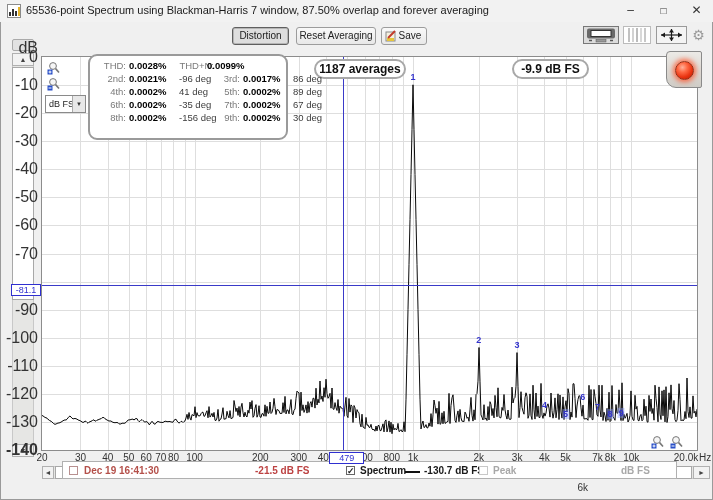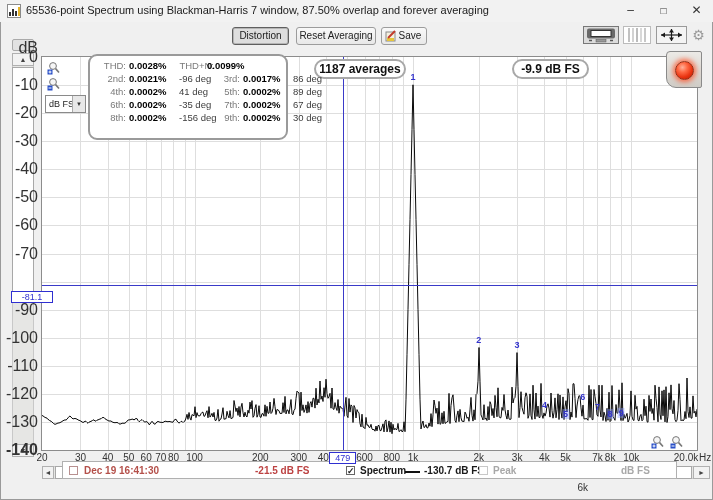--- a/index.html
+++ b/index.html
@@ -140,21 +140,21 @@
       <div class="abs ylab" style="top: 191.357px;">-50</div>
       <div class="abs ylab" style="top: 219.429px;">-60</div>
       <div class="abs ylab" style="top: 247.5px;">-70</div>
       <div class="abs ylab" style="top: 303.643px;">-90</div>
       <div class="abs ylab" style="top: 331.714px;">-100</div>
       <div class="abs ylab" style="top: 359.786px;">-110</div>
       <div class="abs ylab" style="top: 387.857px;">-120</div>
       <div class="abs ylab" style="top: 415.929px;">-130</div>
       <div class="abs ylab" style="top: 444px; font-weight: bold;">-140</div>
     </div>
-  <div class="abs cursorbox" id="ycursor" style="left: 11px; width: 42px; top: 291px;">-81.1</div>
+  <div class="abs cursorbox" id="ycursor" style="left: 11px; width: 30px; top: 284px;">-81.1</div>
 
   <div class="abs plot">
     <svg id="spec-svg" width="655" height="393">
         <line x1="38.5" y1="0" x2="38.5" y2="393" stroke="#dedede" stroke-width="1"></line>
         <line x1="66.5" y1="0" x2="66.5" y2="393" stroke="#dedede" stroke-width="1"></line>
         <line x1="87.5" y1="0" x2="87.5" y2="393" stroke="#dedede" stroke-width="1"></line>
         <line x1="104.5" y1="0" x2="104.5" y2="393" stroke="#dedede" stroke-width="1"></line>
         <line x1="119.5" y1="0" x2="119.5" y2="393" stroke="#dedede" stroke-width="1"></line>
         <line x1="131.5" y1="0" x2="131.5" y2="393" stroke="#dedede" stroke-width="1"></line>
         <line x1="143.5" y1="0" x2="143.5" y2="393" stroke="#dedede" stroke-width="1"></line>
@@ -307,21 +307,21 @@
       <div class="abs xlab" style="left: 517.113px;">3k</div>
       <div class="abs xlab" style="left: 544.392px;">4k</div>
       <div class="abs xlab" style="left: 565.55px;">5k</div>
       <div class="abs xlab" style="left: 582.838px; margin-top: 30px;">6k</div>
       <div class="abs xlab" style="left: 597.455px;">7k</div>
       <div class="abs xlab" style="left: 610.116px;">8k</div>
       <div class="abs xlab" style="left: 631.275px;">10k</div>
       <div class="abs xlab" style="left: 686px;">20.0k</div>
     </div>
   <div class="abs xunit" style="left:699px">Hz</div>
-  <div class="abs cursorbox" id="xcursor" style="top: 452px; width: 27px; left: 329.148px;">479</div>
+  <div class="abs cursorbox" id="xcursor" style="top: 452px; width: 35px; left: 329.148px;">479</div>
 
   <div class="abs htrack"></div>
   <div class="abs sbbtn" style="left:42px;top:466px;width:12px;height:13px;line-height:12px">◄</div>
   <div class="abs hthumb"></div>
   <div class="abs hbox"></div>
   <div class="abs sbbtn" style="left:693px;top:466px;width:17px;height:13px;line-height:12px">►</div>
 
   <div class="abs statusbar">
     <div class="cb" style="left:6px;border-color:#b89090"></div>
     <span class="sb-item" style="left:21px;color:#b4504a">Dec 19 16:41:30</span>

